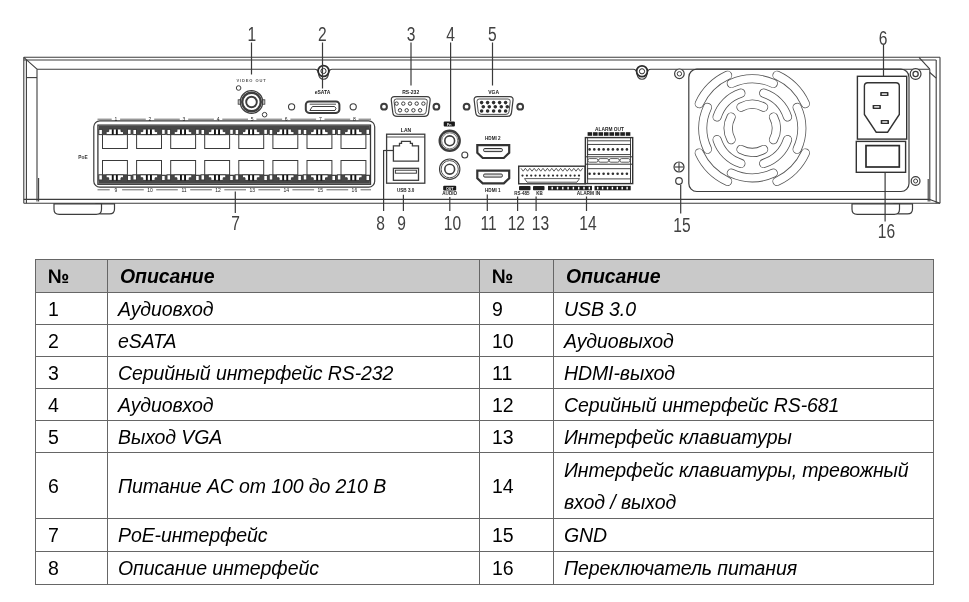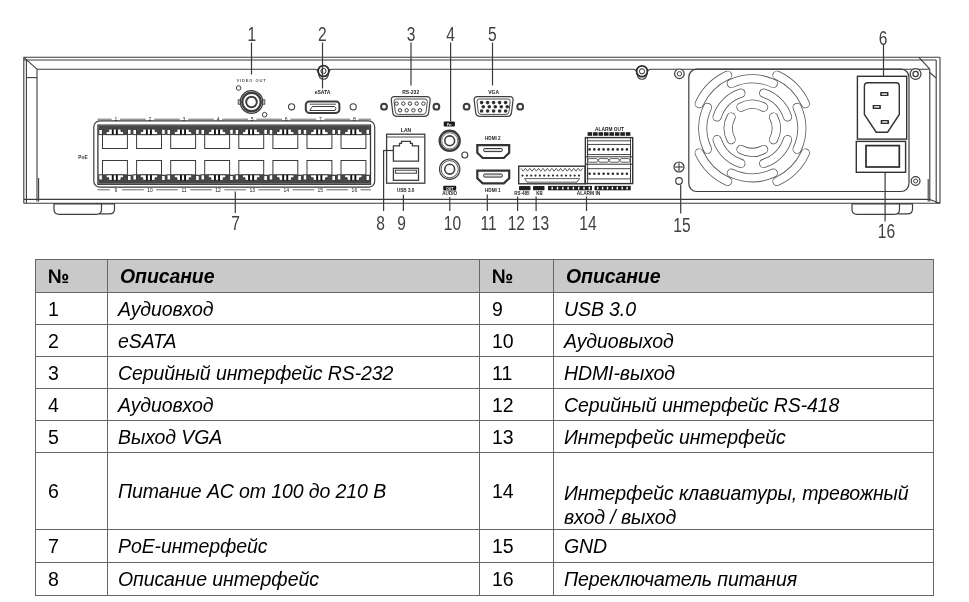--- a/index.html
+++ b/index.html
@@ -4,21 +4,21 @@
 <title>NVR rear panel</title>
 <style>
 html,body { margin:0; padding:0; background:#ffffff; }
 body { width:969px; height:602px; position:relative; font-family:"Liberation Sans", sans-serif; }
 #diagram { position:absolute; left:0; top:0; }
 #spec { position:absolute; left:35px; top:259px; border-collapse:separate; border-spacing:0; border-top:1px solid #666; border-left:1px solid #666; table-layout:fixed; }
 #spec td, #spec th { border-right:1px solid #666; border-bottom:1px solid #666; box-sizing:border-box; padding:1px 0 0 0; font-size:19.5px; color:#000; vertical-align:middle; }
 #spec th { background:#c9c9c9; text-align:left; }
 #spec .num { padding-left:12px; }
 #spec .desc { padding-left:10px; letter-spacing:-0.1px;font-style:italic; }
-#spec .two { line-height:24px; display:inline-block; vertical-align:middle;margin-top:27px; }
+#spec .two { line-height:32px; display:inline-block; vertical-align:middle; }
 #spec th.num, #spec th.desc { padding-left:12px; }
 </style>
 </head>
 <body>
 
 <svg id="diagram" width="969" height="250" viewBox="0 0 969 250">
 
 <g fill="none" stroke="#3d3d3d" stroke-width="1.1">
 <line x1="23.8" y1="57.3" x2="940" y2="57.3"></line>
 <line x1="23.8" y1="60" x2="936.2" y2="60"></line>
@@ -605,27 +605,27 @@
 <tr style="height:32px">
 <td class="num">3</td>
 <td class="desc">Серийный интерфейс RS-232</td>
 <td class="num">11</td>
 <td class="desc">HDMI-выход</td>
 </tr>
 <tr style="height:32px">
 <td class="num">4</td>
 <td class="desc">Аудиовход</td>
 <td class="num">12</td>
-<td class="desc">Серийный интерфейс RS-418</td>
+<td class="desc">Серийный интерфейс RS-681</td>
 </tr>
 <tr style="height:32px">
 <td class="num">5</td>
 <td class="desc">Выход VGA</td>
 <td class="num">13</td>
-<td class="desc">Интерфейс интерфейс</td>
+<td class="desc">Интерфейс клавиатуры</td>
 </tr>
 <tr style="height:66px">
 <td class="num">6</td>
 <td class="desc">Питание AC от 100 до 210 В</td>
 <td class="num">14</td>
 <td class="desc"><span class="two">Интерфейс клавиатуры, тревожный<br>вход / выход</span></td>
 </tr>
 <tr style="height:33px">
 <td class="num">7</td>
 <td class="desc">PoE-интерфейс</td>

